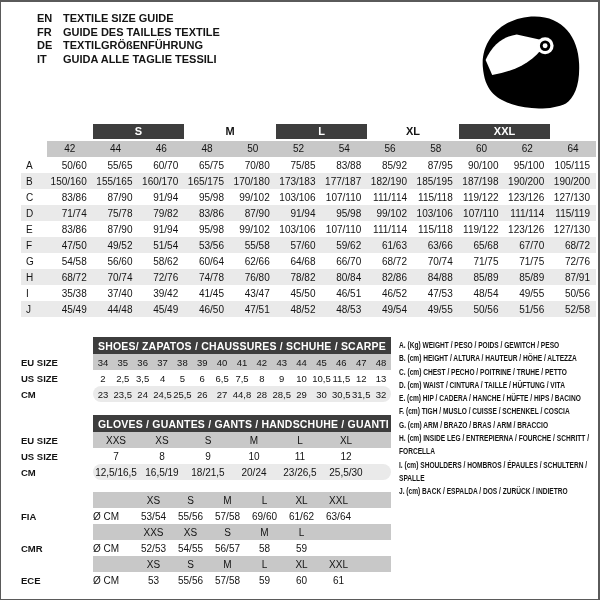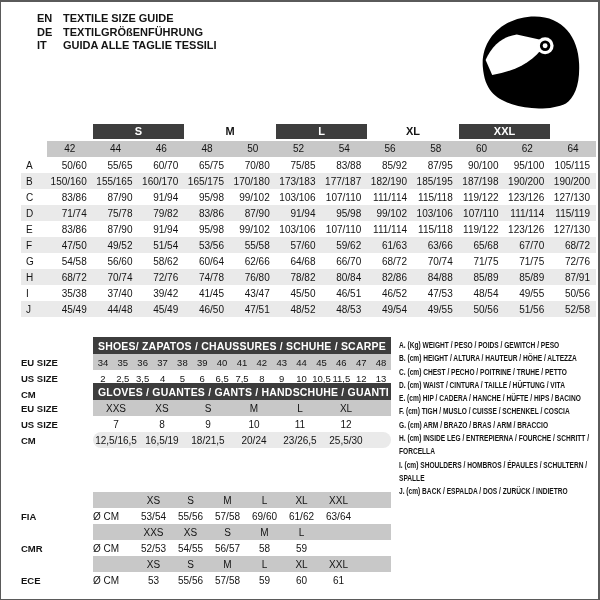--- a/index.html
+++ b/index.html
@@ -58,20 +58,24 @@
 <body>
 
 <div class="page">
 
   <div class="langs" id="langs">
       <div class="lang-row">
         <span class="lang-code">EN</span>
         <span class="lang-title">TEXTILE SIZE GUIDE</span>
       </div>
       <div class="lang-row">
+        <span class="lang-code">FR</span>
+        <span class="lang-title">GUIDE DES TAILLES TEXTILE</span>
+      </div>
+      <div class="lang-row">
         <span class="lang-code">DE</span>
         <span class="lang-title">TEXTILGRÖßENFÜHRUNG</span>
       </div>
       <div class="lang-row">
         <span class="lang-code">IT</span>
         <span class="lang-title">GUIDA ALLE TAGLIE TESSILI</span>
       </div>
     </div>
 
   <div class="helmet-badge">
@@ -324,21 +328,21 @@
             <span>29</span>
             <span>30</span>
             <span>30,5</span>
             <span>31,5</span>
             <span>32</span>
           </div>
         </div>
       </div>
   </section>
 
-  <section class="sub gloves-t" style="top:381px">
+  <section class="sub gloves-t" style="top:413px">
     <div class="bar-row">
       <div class="side"></div>
       <div class="bar">GLOVES / GUANTES / GANTS / HANDSCHUHE / GUANTI</div>
     </div>
     <div id="gloves-rows">
         <div class="trow">
           <div class="side">EU SIZE</div>
           <div class="cells bg-mid">
             <span>XXS</span>
             <span>XS</span>

